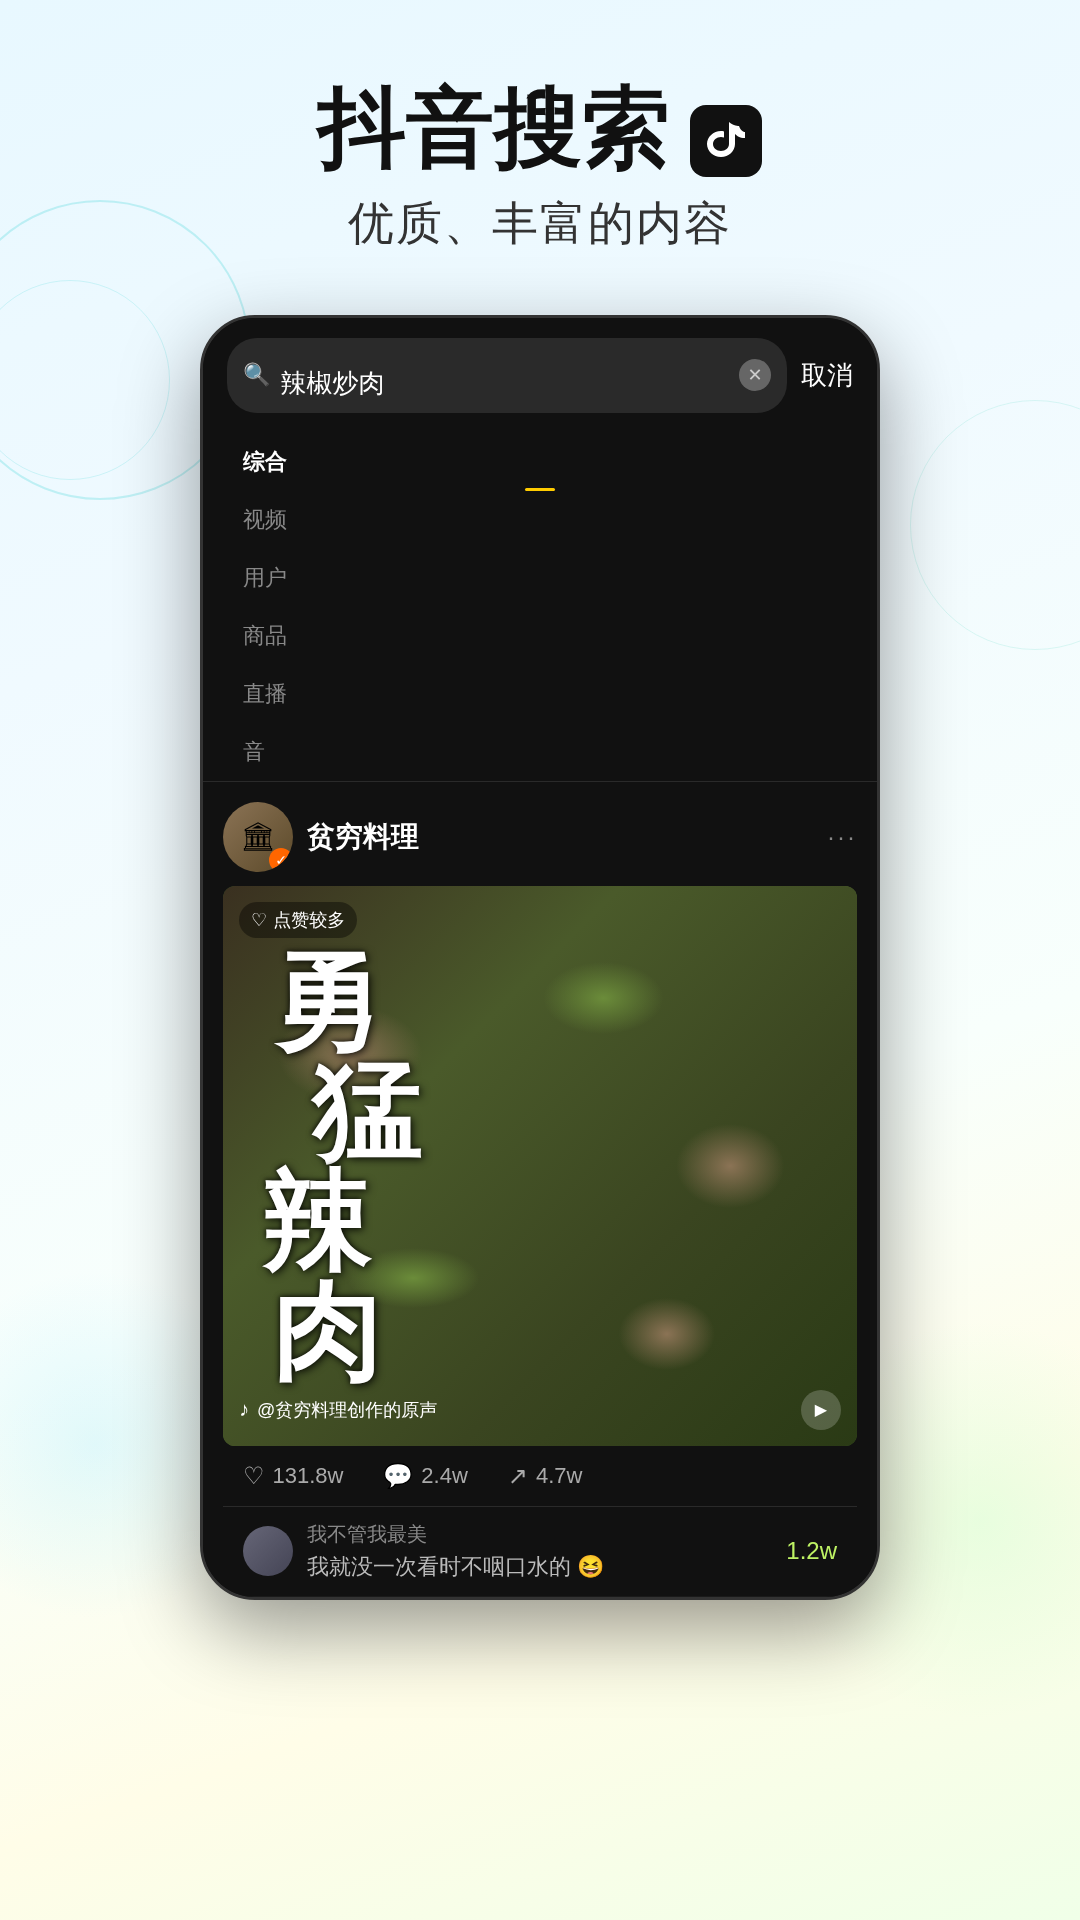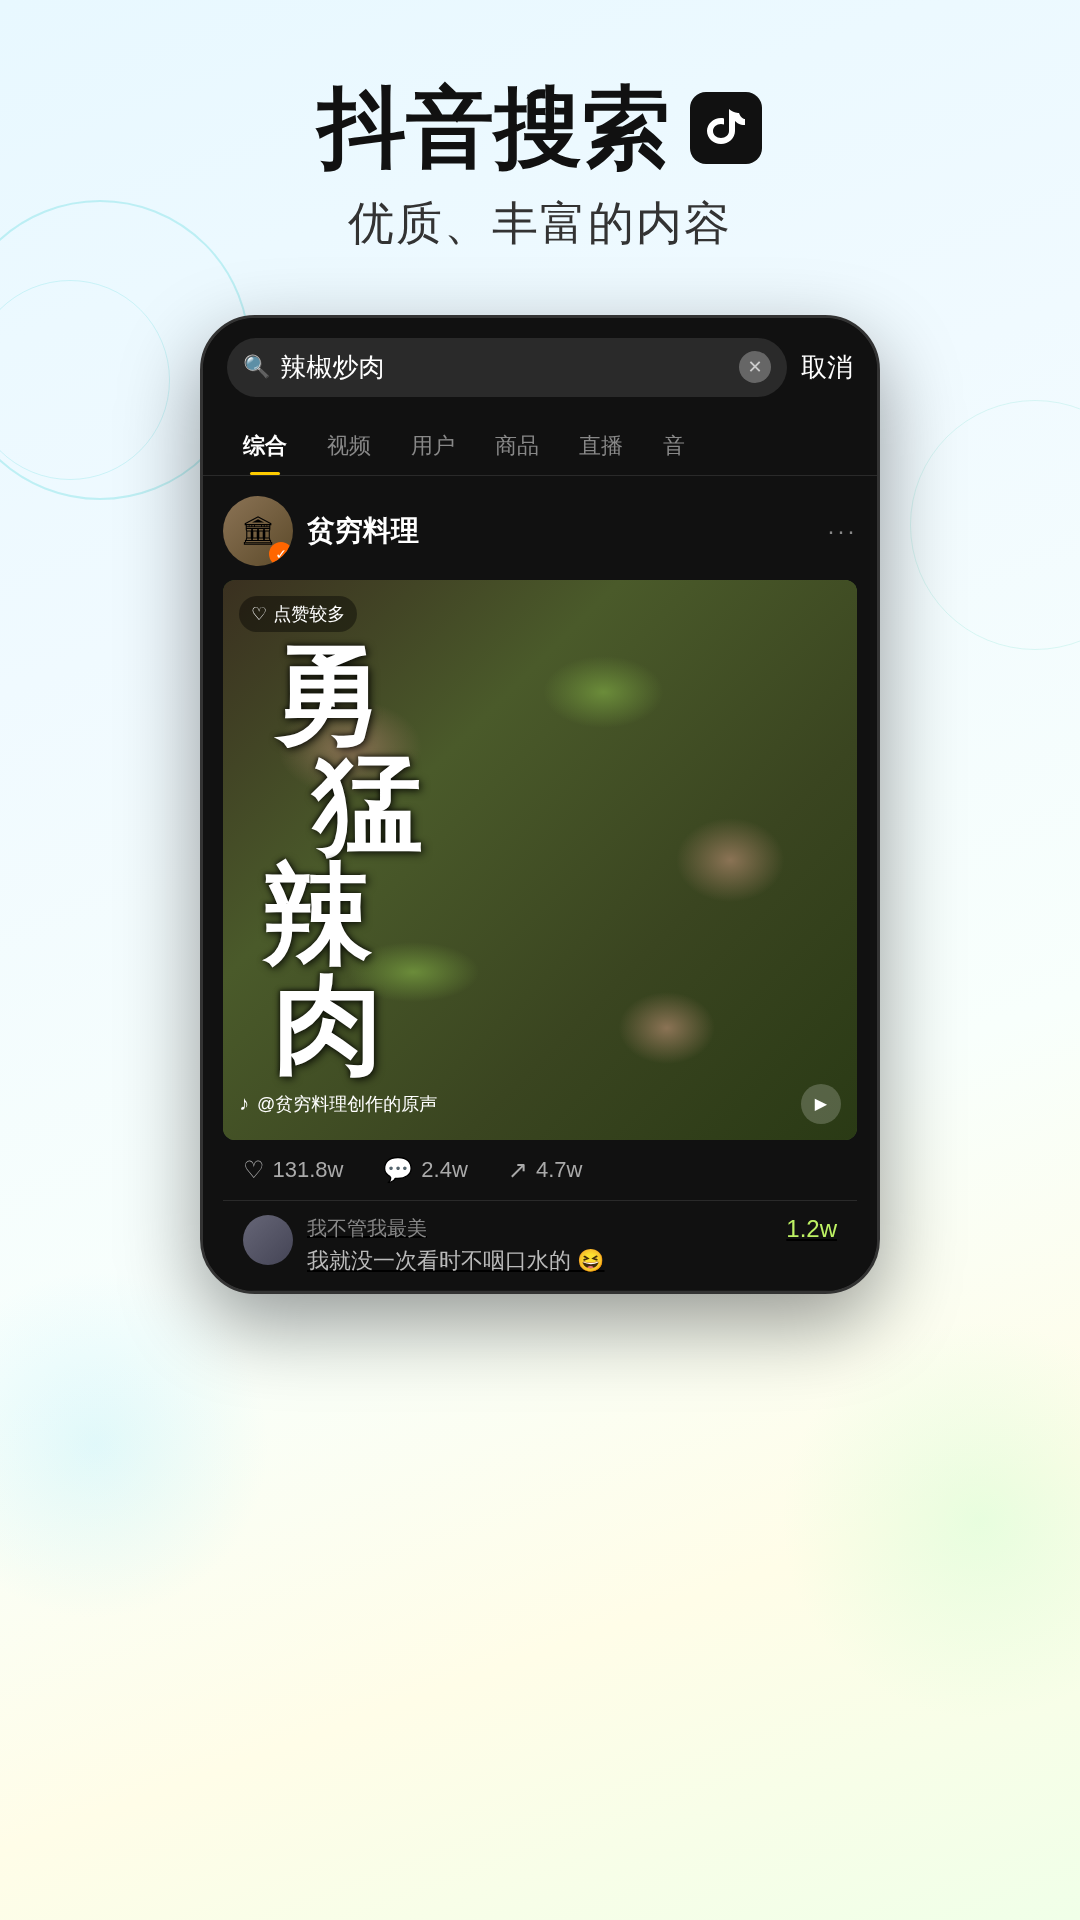--- a/index.html
+++ b/index.html
@@ -63,21 +63,21 @@
       padding-top: 80px;
       padding-bottom: 40px;
       position: relative;
       z-index: 2;
     }
     .app-title {
       font-size: 88px;
       font-weight: 900;
       color: #111;
       display: flex;
-      align-items: center;
+      align-items: flex-end;
       justify-content: center;
       gap: 12px;
       line-height: 1.1;
     }
     .tiktok-icon {
       display: inline-flex;
       align-items: center;
       justify-content: center;
       width: 72px;
       height: 72px;
@@ -135,20 +135,21 @@
       gap: 10px;
     }
     .search-icon-inner {
       color: #888;
       font-size: 22px;
     }
     .search-text {
       color: #fff;
       font-size: 26px;
       flex: 1;
+      margin-top: 16px;
     }
     .search-clear {
       width: 32px;
       height: 32px;
       background: #666;
       border-radius: 50%;
       display: flex;
       align-items: center;
       justify-content: center;
       color: #ccc;
@@ -158,20 +159,21 @@
       color: #fff;
       font-size: 26px;
       white-space: nowrap;
     }
 
     
     .tab-bar {
       display: flex;
       border-bottom: 1px solid #2a2a2a;
       padding: 0 20px;
+      flex-direction: column;
     }
     .tab-item {
       padding: 14px 20px;
       color: #888;
       font-size: 22px;
       position: relative;
     }
     .tab-item.active {
       color: #fff;
       font-weight: 600;
@@ -357,25 +359,24 @@
       font-size: 22px;
     }
     .action-icon {
       font-size: 24px;
       color: #aaa;
     }
 
     
     .comment-row {
       display: flex;
-      align-items: flex-start;
+      align-items: center;
       gap: 14px;
       padding: 14px 20px;
       border-bottom: 1px solid #1a1a1a;
-      text-decoration: underline;
     }
     .comment-avatar {
       width: 50px;
       height: 50px;
       border-radius: 50%;
       background: linear-gradient(135deg, #667, #445);
       flex-shrink: 0;
     }
     .comment-text {
       color: #bbb;

